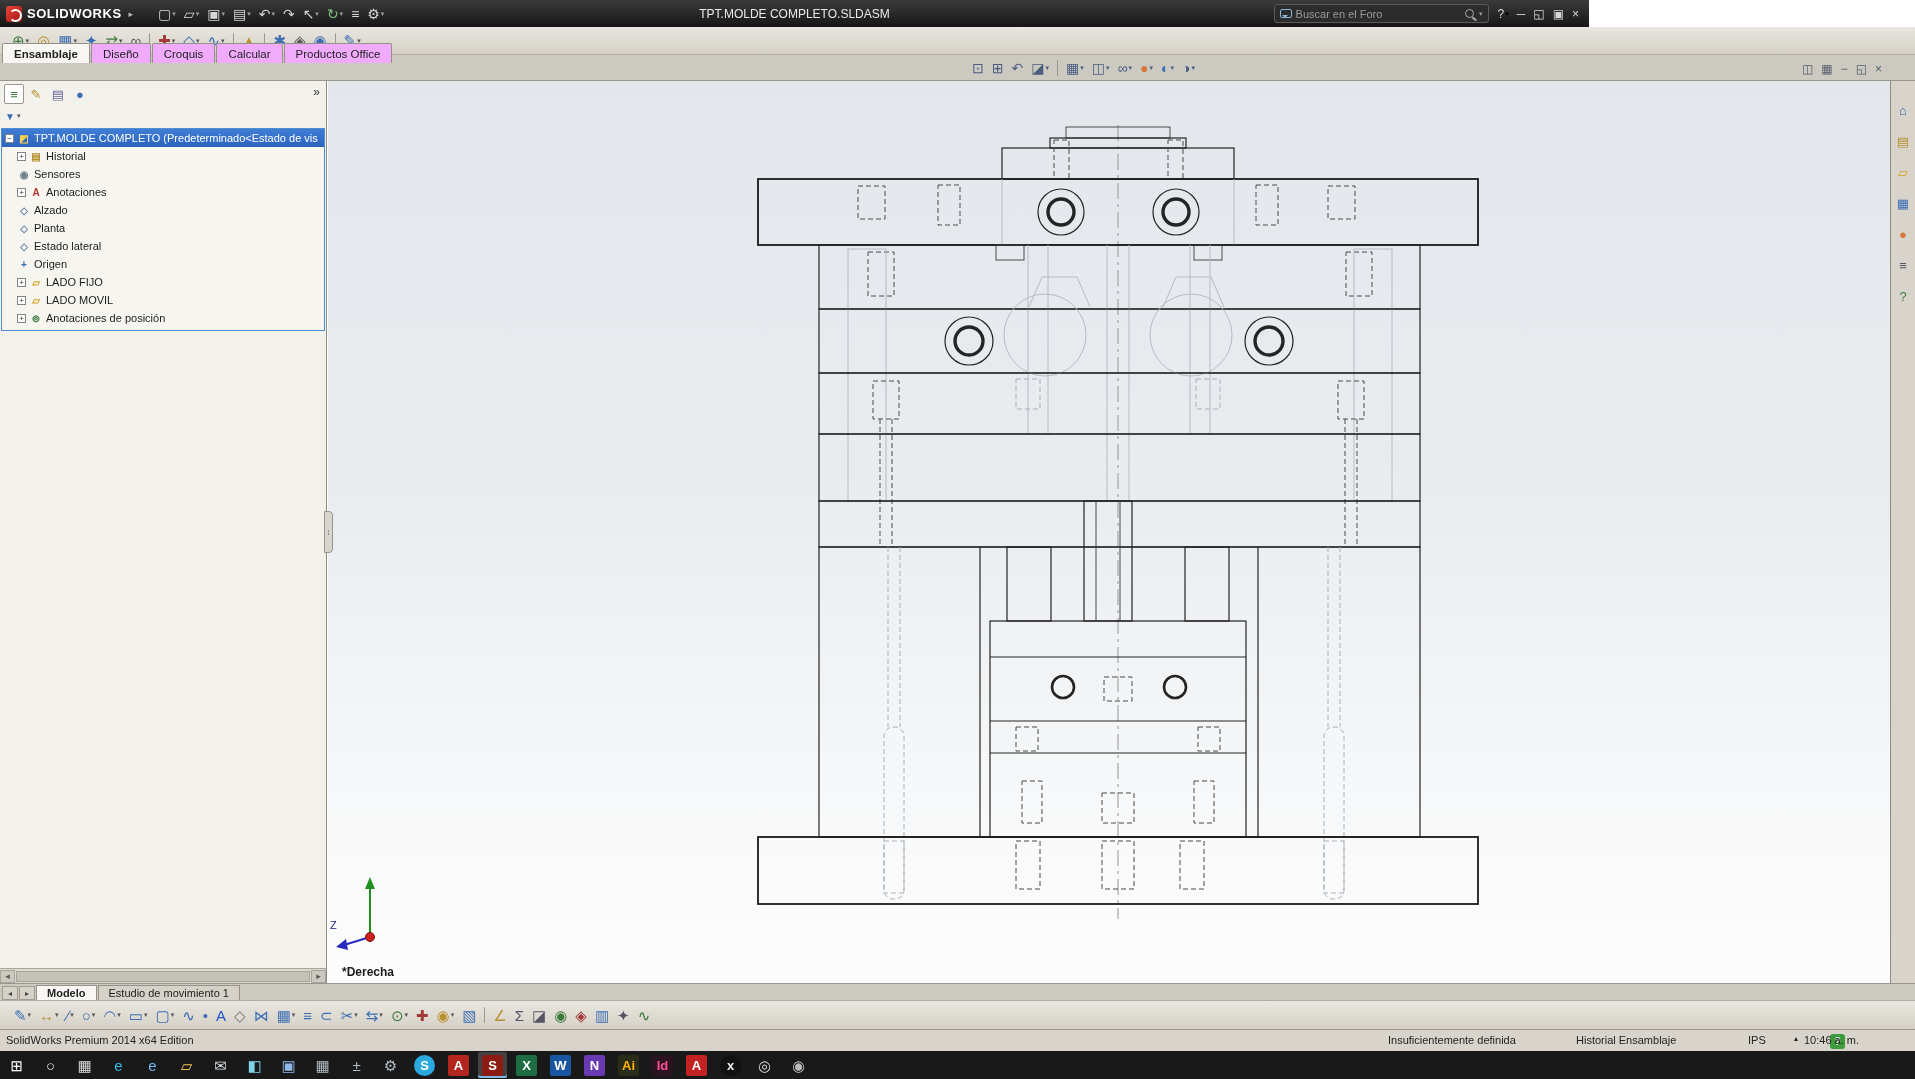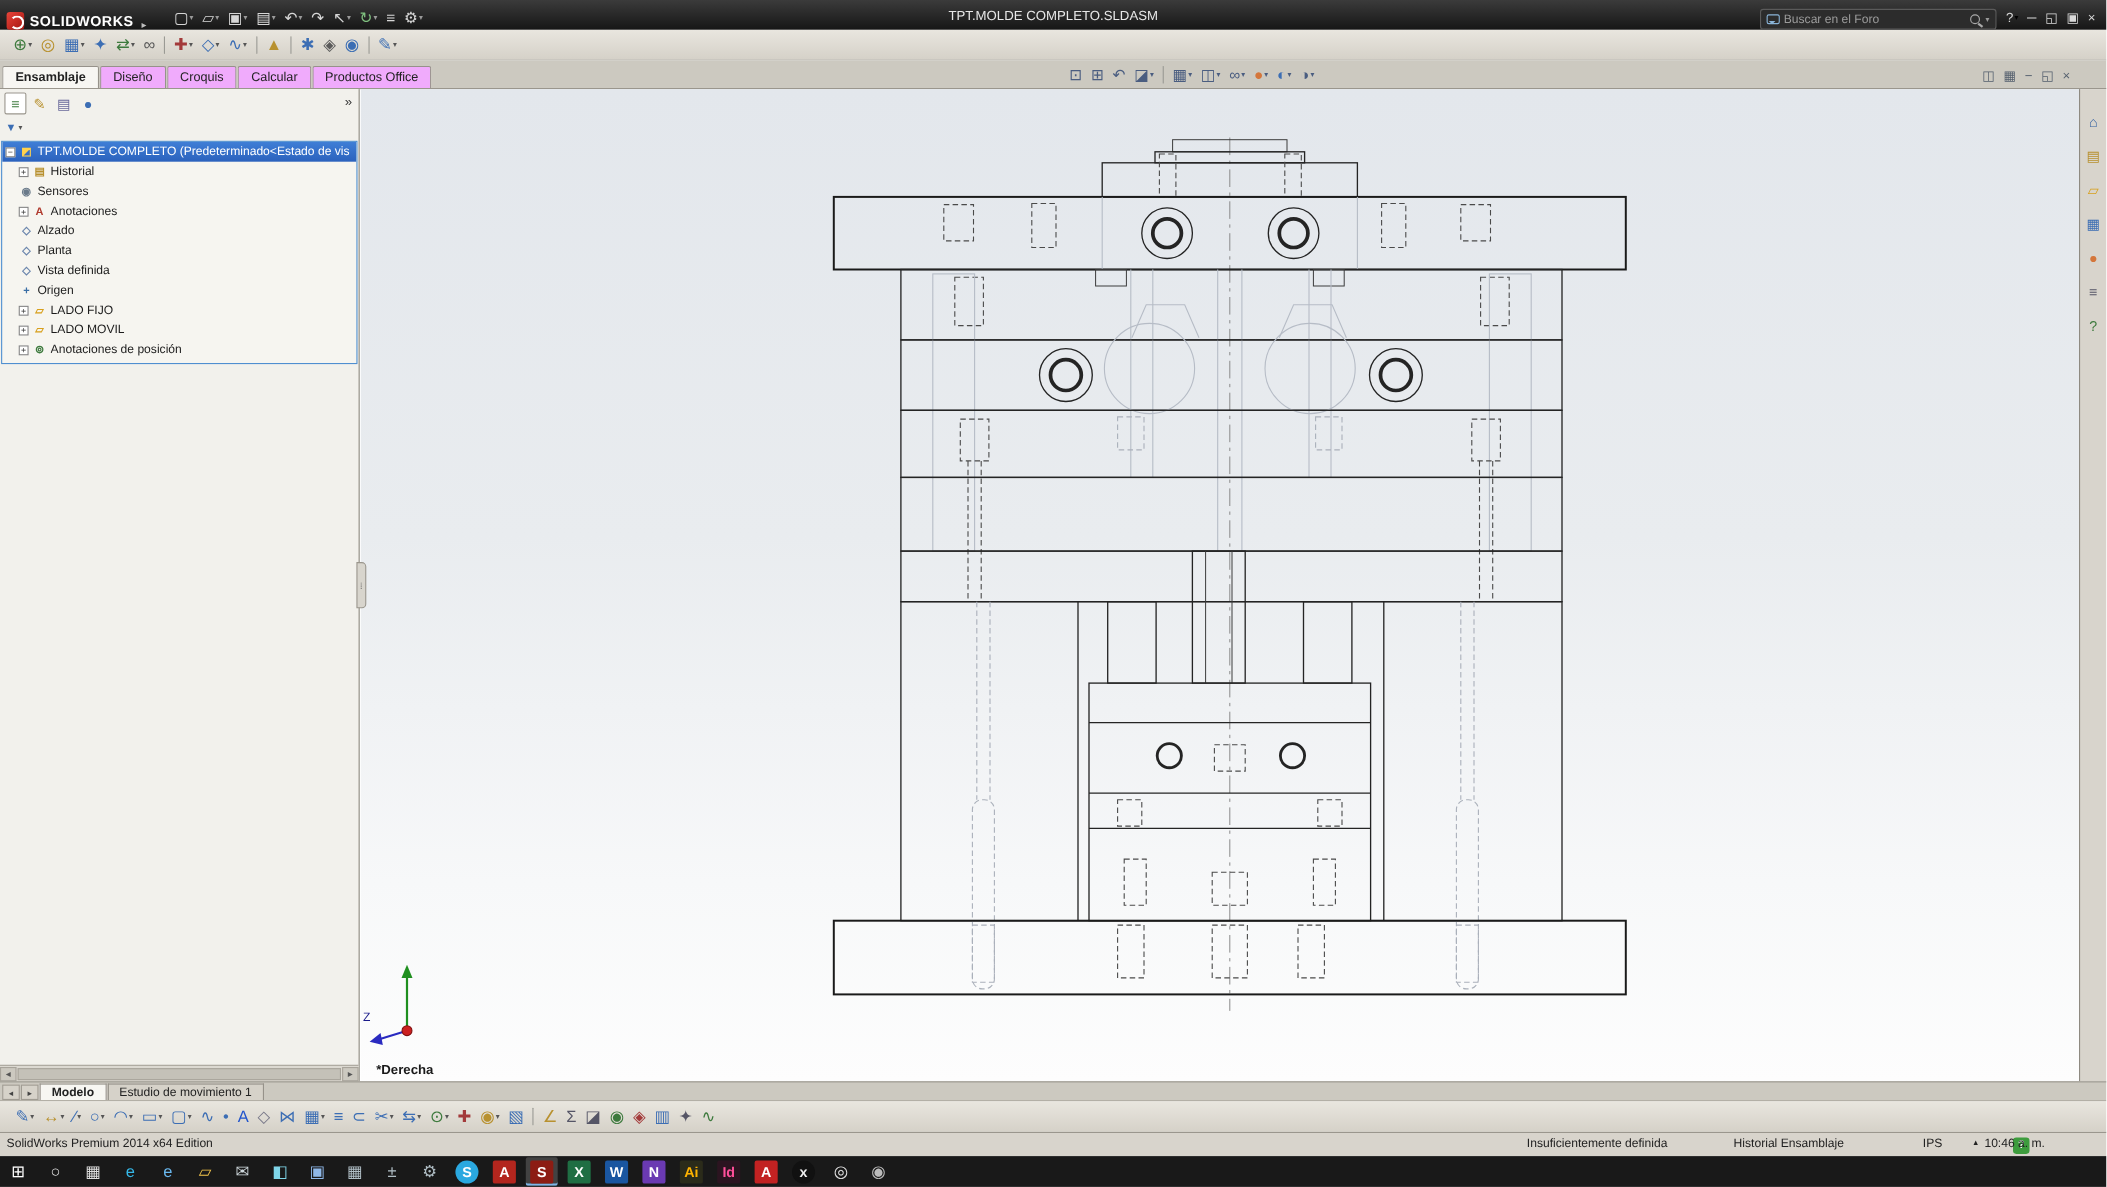--- a/index.html
+++ b/index.html
@@ -1,20 +1,20 @@
 <!DOCTYPE html>
 <html><head>
 <meta charset="utf-8">
 <style>
   * { margin:0; padding:0; box-sizing:border-box; }
   html,body { width:1915px; height:1079px; overflow:hidden; font-family:"Liberation Sans", sans-serif; background:#fff; position:relative; }
 
   
-  .titlebar { position:absolute; left:0; top:0; width:1915px; height:27px;
-    background:linear-gradient(#3b3b3b,#161616); display:flex; align-items:flex-end; padding:0 6px; gap:5px; z-index:30; }
+  .titlebar { position:absolute; left:0; top:0; width:1589px; height:27px;
+    background:linear-gradient(#3b3b3b,#161616); display:flex; align-items:center; padding:0 6px; gap:5px; z-index:30; }
   .ds-logo { width:16px; height:16px; border-radius:3px; background:linear-gradient(135deg,#e8453a,#a31510);
     position:relative; flex:none; }
   .ds-logo::after { content:""; position:absolute; left:3px; top:3px; width:9px; height:9px;
     border:2px solid #fff; border-left-color:transparent; border-radius:50%; }
   .logo-text { color:#fff; font-weight:bold; font-size:13px; letter-spacing:.5px; }
   .menu-arrow { color:#bdbdbd; font-size:9px; margin:0 2px; }
   .tools { display:flex; align-items:center; }
   .tbtn { display:inline-flex; align-items:center; justify-content:center; height:22px; padding:0 4px; cursor:default; border-radius:2px; }
   .tglyph { font-size:14px; line-height:1; }
   .caret { font-size:7px; margin-left:1px; color:inherit; }
@@ -36,21 +36,21 @@
   .tb-win .tglyph { color:#d9d9d9; font-size:12px; }
 
   
   .toolbar2 { position:absolute; left:0; top:27px; width:1915px; height:28px; background:linear-gradient(#e9e6df,#d5d1c8);
     border-bottom:1px solid #b3afa6; display:flex; align-items:center; padding:0 8px; }
   .toolbar2 .tglyph { font-size:15px; }
   .toolbar2 .caret { color:#555; }
 
   
   .tabrow { position:absolute; left:0; top:55px; width:1915px; height:26px; background:#ccc9c0; border-bottom:1px solid #9a968d; }
-  .cmtabs { position:absolute; left:2px; bottom:0; display:flex; align-items:flex-start; }
+  .cmtabs { position:absolute; left:2px; bottom:17px; display:flex; align-items:flex-start; }
   .tab { font-size:11.5px; color:#222; background:#f0abfc; border:1px solid #96928a; border-bottom:none;
     padding:4px 11px 3px; margin-right:1px; border-radius:2px 2px 0 0; }
   .tab.active { background:#f7f6f2; font-weight:bold; }
   .headsup { position:absolute; left:968px; top:2px; display:flex; align-items:center; }
   .headsup .tglyph { color:#4a5d80; font-size:14px; }
   .headsup .caret { color:#4a5d80; }
   .doc-controls { position:absolute; left:1798px; top:3px; display:flex; align-items:center; }
   .doc-controls .tglyph { color:#55606e; font-size:12px; }
 
   
@@ -441,21 +441,21 @@
         <div class="trow">
           <span class="tind" style="width: 12px;"></span>
 
           <span class="tico" style="color: rgb(107, 134, 173);">◇</span>
           <span class="tlbl">Planta</span>
         </div>
         <div class="trow">
           <span class="tind" style="width: 12px;"></span>
 
           <span class="tico" style="color: rgb(107, 134, 173);">◇</span>
-          <span class="tlbl">Vista definida</span>
+          <span class="tlbl">Estado lateral</span>
         </div>
         <div class="trow">
           <span class="tind" style="width: 12px;"></span>
 
           <span class="tico" style="color: rgb(58, 110, 165);">+</span>
           <span class="tlbl">Origen</span>
         </div>
         <div class="trow">
           <span class="tind" style="width: 12px;"></span>
           <span class="texp">+</span>

